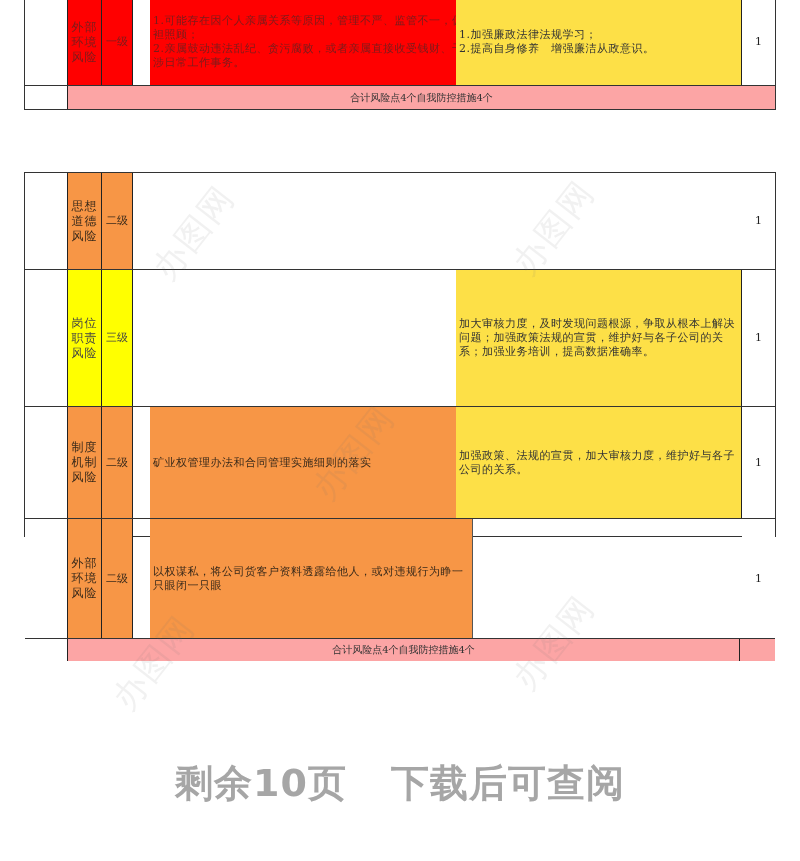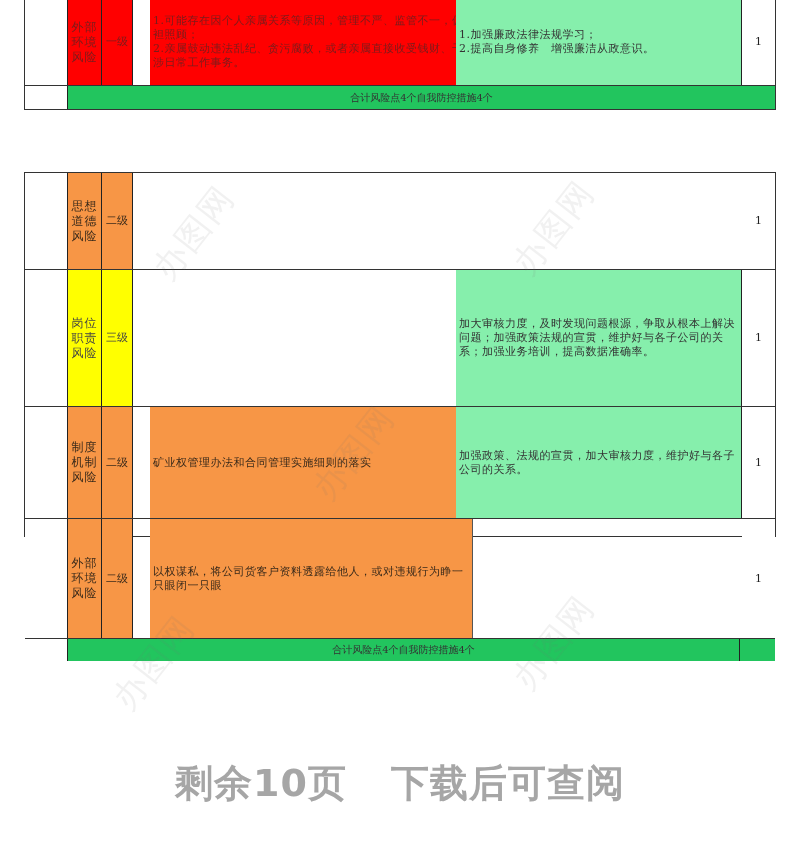--- a/index.html
+++ b/index.html
@@ -7,27 +7,27 @@
     width: 800px; height: 861px; background: #ffffff; position: relative; overflow: hidden;
     font-family: "DejaVu Serif", "Liberation Serif", serif; color: #222;
   }
   .tbl { position: absolute; left: 24px; width: 752px; border: 1.5px solid #333; box-sizing: border-box; }
   .row { position: absolute; left: 0; right: 0; box-sizing: border-box; }
   .cell { position: absolute; top: 0; bottom: 0; box-sizing: border-box; display: flex; align-items: center; font-size: 11px; line-height: 14px; }
   .c-blank { left: 0; width: 43px; border-right: 1.5px solid #222; background: #fff; }
   .c-type { left: 43px; width: 34px; border-right: 1.5px solid #222; padding: 0 3px; justify-content: center; text-align: center; letter-spacing: 1px; font-size: 12px; line-height: 15px; }
   .c-level { left: 77px; width: 31px; border-right: 1.5px solid #222; justify-content: center; font-size: 11px; }
   .c-desc { left: 108px; width: 323px; border-right: 1px solid #555; padding: 0 3px; font-size: 11px; line-height: 14px; letter-spacing: 0.5px; margin-left: 17px; }
-  .c-measure { left: 431px; width: 286px; border-right: 1.5px solid #222; background: #86efac; padding: 0 3px; font-size: 11px; line-height: 14px; letter-spacing: 0.5px; color: #333; }
+  .c-measure { left: 431px; width: 286px; border-right: 1.5px solid #222; background: #fde047; padding: 0 3px; font-size: 11px; line-height: 14px; letter-spacing: 0.5px; color: #333; }
   .c-count { left: 717px; right: 0; background: #fff; justify-content: center; font-size: 11px; }
   .sep { border-bottom: 1.5px solid #333; }
   .red { background: #ff0000; color: #7a1c1c; }
   .orange { background: #f79646; color: #3a2a1a; }
   .yellow { background: #ffff00; color: #444; }
-  .foot { background: #22c55e; }
+  .foot { background: #fca5a5; }
   .foot .c-span { position: absolute; top: 0; bottom: 0; left: 43px; right: 0; display: flex; align-items: center; justify-content: center; font-size: 10px; color: #333; }
   .foot .c-span.short { right: 35px; border-right: 1.5px solid #222; }
   .foot .c-count2 { position: absolute; top: 0; bottom: 0; right: 0; width: 34px; }
   .desc-text, .measure-text { white-space: pre-line; }
   .watermark { position: absolute; font-family: "DejaVu Sans", sans-serif; font-size: 34px; color: rgba(120,120,120,0.10); transform: rotate(-52deg); pointer-events: none; letter-spacing: 2px; white-space: nowrap; }
   .notice { position: absolute; left: 0; right: 0; top: 758px; text-align: center; font-family: "DejaVu Sans", sans-serif; font-weight: bold; font-size: 38px; color: #a6a6a6; letter-spacing: 1px; }
   .notice span { margin: 0 22px; }
 </style>
 </head>
 <body>

